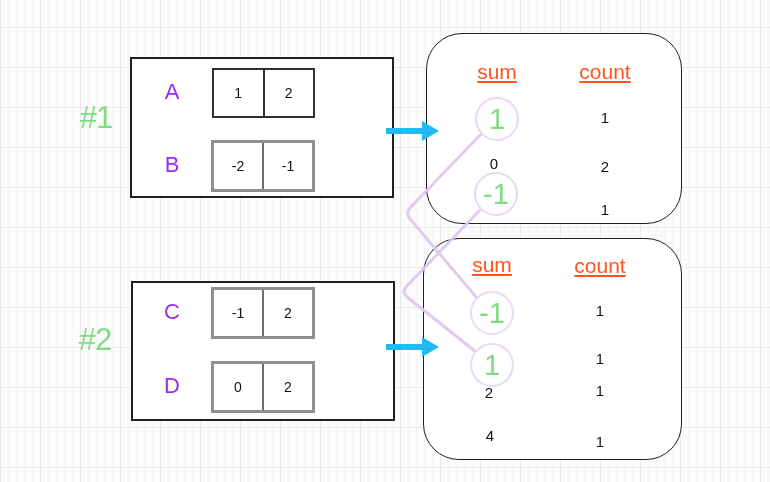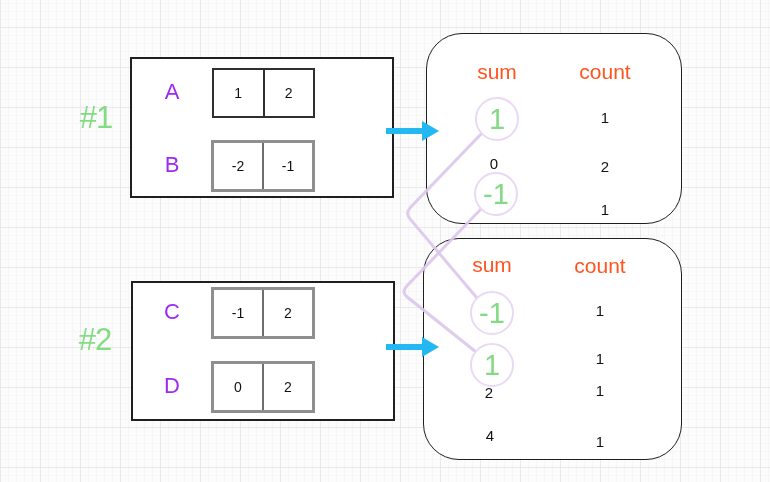--- a/index.html
+++ b/index.html
@@ -22,21 +22,21 @@
   .box{background:#ffffff;border:2px solid #1f1f1f;box-sizing:border-box;}
   .cells{display:flex;background:#fff;box-sizing:border-box;}
   .cells .cell{flex:1;display:flex;align-items:center;justify-content:center;
     font-size:14px;color:#111;}
   .cells-dark{border:2px solid #2f2f2f;}
   .cells-dark .cell + .cell{border-left:2px solid #2f2f2f;}
   .cells-gray{border:3px solid #8f8f8f;}
   .cells-gray .cell + .cell{border-left:2px solid #6f6f6f;}
   .table{background:#ffffff;border:1.5px solid #1f1f1f;border-radius:36px;
     box-sizing:border-box;}
-  .thead{font-size:21px;color:#ff541f;}
+  .thead{font-size:21px;color:#ff541f;text-decoration:underline;}
   .tnum{font-size:15px;color:#111;}
   .circle-num{font-size:29px;color:#84da84;z-index:7;}
   svg.overlay{position:absolute;left:0;top:0;z-index:5;pointer-events:none;}
 </style>
 </head>
 <body>
 
 <div class="canvas">
 
   <div class="ctr group-label" style="left:96px;top:118px">#1</div>

